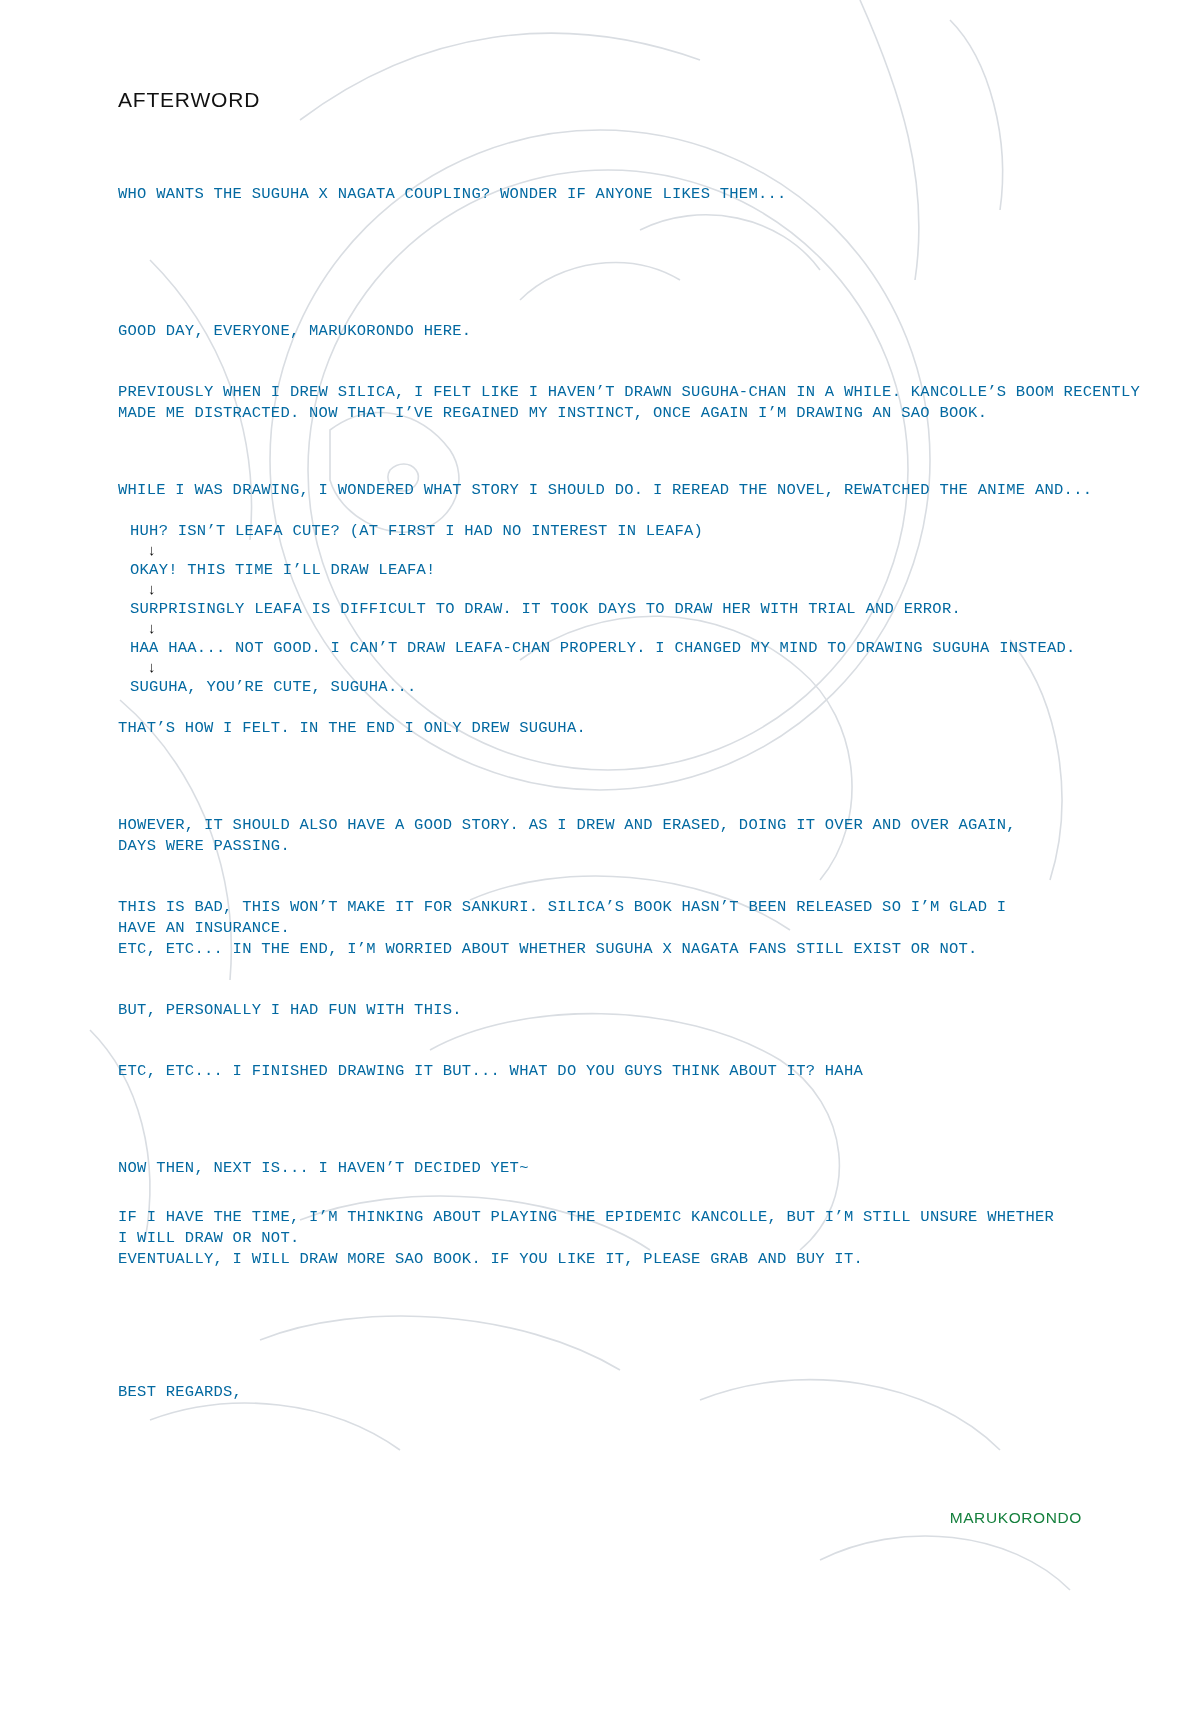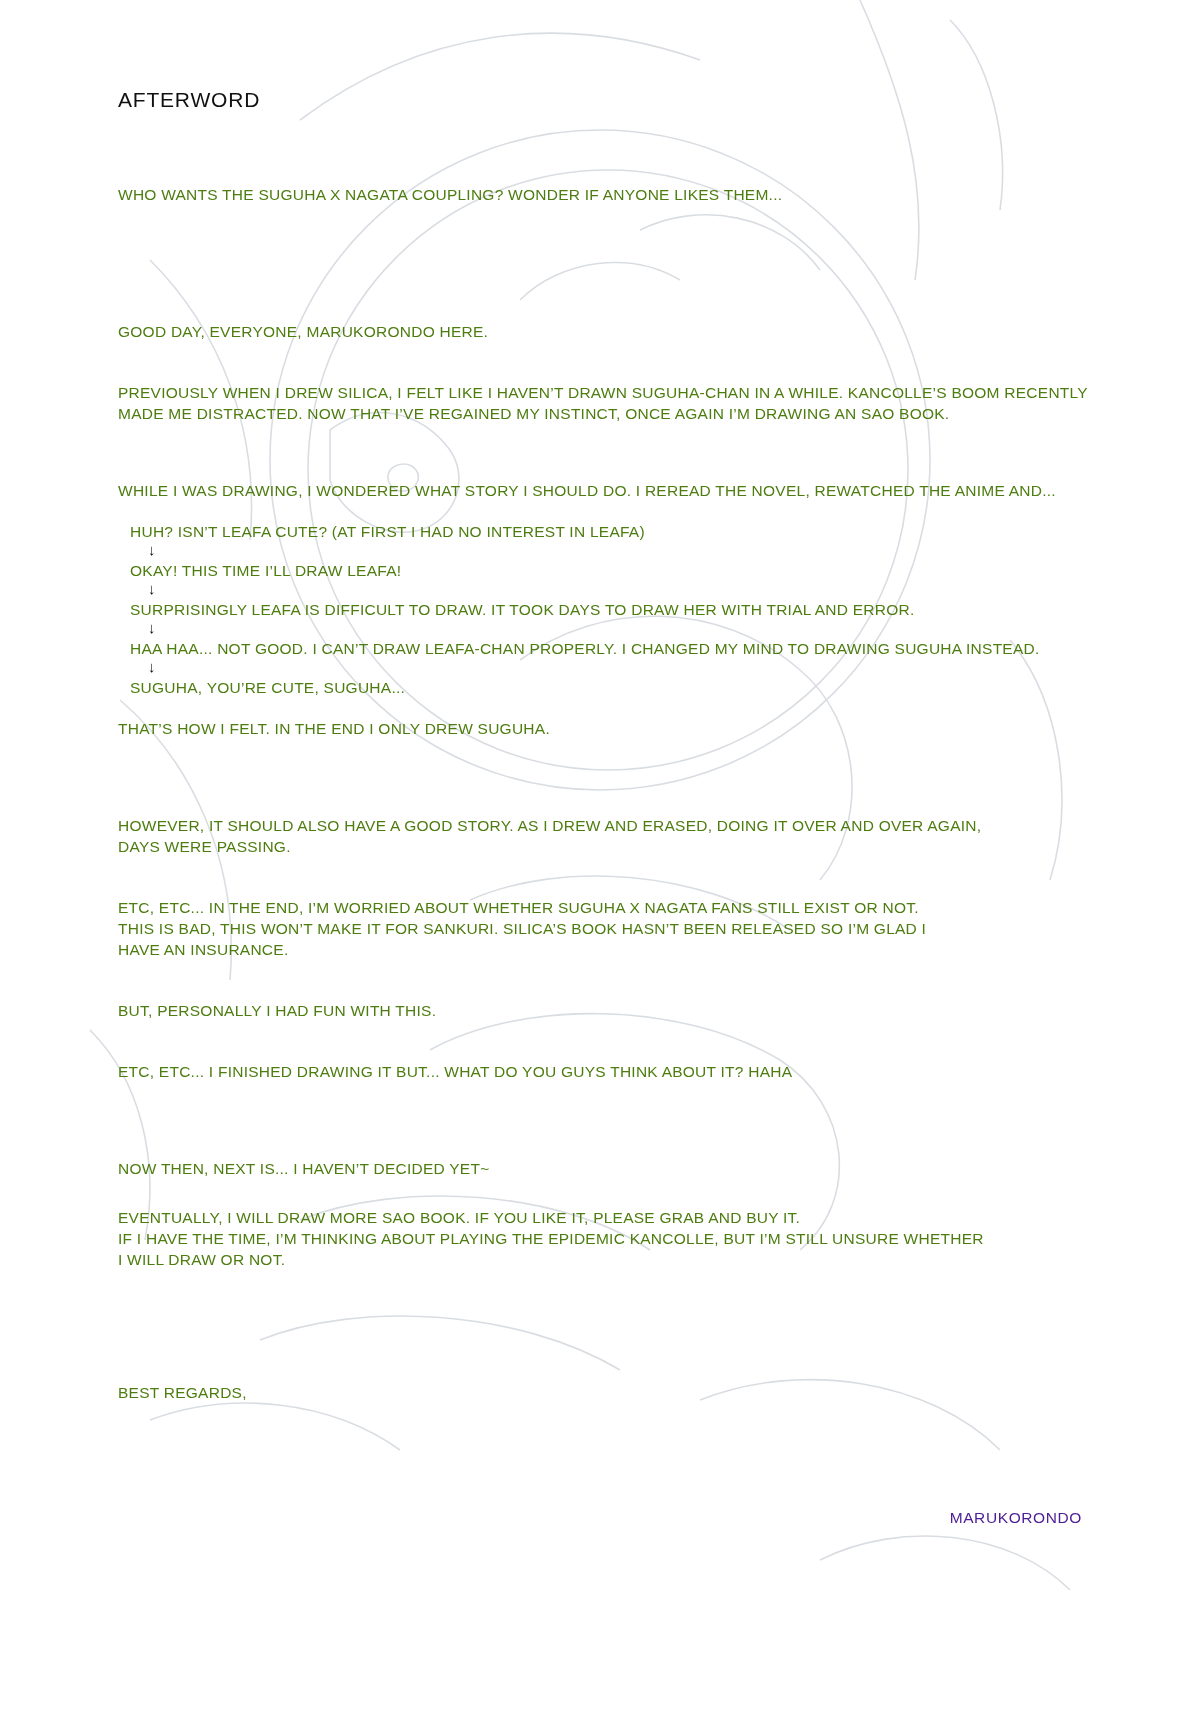--- a/index.html
+++ b/index.html
@@ -38,23 +38,24 @@
     letter-spacing: 0.8px;
     color: #111;
     margin: 0 0 72px 0;
     font-weight: 400;
   }
 
   .para {
     font-size: 15.5px;
     line-height: 21px;
     letter-spacing: 0.25px;
-    color: #4d7c0f;
+    color: #0369a1;
     margin: 0;
     white-space: pre-line;
+    font-family: Liberation Mono, monospace;
   }
 
   .gap-xl { height: 116px; }
   .gap-lg { height: 56px; }
   .gap-md { height: 40px; }
   .gap-sm { height: 28px; }
   .gap-xs { height: 20px; }
 
   .indent {
     margin-left: 12px;
@@ -67,21 +68,21 @@
     color: #141414;
     height: 18px;
   }
 
   .signature {
     position: absolute;
     right: 118px;
     bottom: 206px;
     font-size: 15.5px;
     letter-spacing: 0.6px;
-    color: #4c1d95;
+    color: #15803d;
   }
 </style>
 </head>
 <body>
 
 <svg class="sketch-layer" viewBox="0 0 1200 1733" preserveAspectRatio="none" aria-hidden="true">
   <g fill="none" stroke="#d9dde2" stroke-width="1.6">
     <circle cx="600" cy="460" r="330"></circle>
     <circle cx="608" cy="470" r="300"></circle>
     <path d="M300 120 C 420 30, 560 10, 700 60"></path>
@@ -142,45 +143,45 @@
   <p class="para">THAT’S HOW I FELT. IN THE END I ONLY DREW SUGUHA.</p>
 
   <div class="gap-lg"></div>
   <div class="gap-xs"></div>
 
   <p class="para">HOWEVER, IT SHOULD ALSO HAVE A GOOD STORY. AS I DREW AND ERASED, DOING IT OVER AND OVER AGAIN,
 DAYS WERE PASSING.</p>
 
   <div class="gap-md"></div>
 
-  <p class="para">ETC, ETC... IN THE END, I’M WORRIED ABOUT WHETHER SUGUHA X NAGATA FANS STILL EXIST OR NOT.</p>
   <p class="para">THIS IS BAD, THIS WON’T MAKE IT FOR SANKURI. SILICA’S BOOK HASN’T BEEN RELEASED SO I’M GLAD I
 HAVE AN INSURANCE.</p>
+  <p class="para">ETC, ETC... IN THE END, I’M WORRIED ABOUT WHETHER SUGUHA X NAGATA FANS STILL EXIST OR NOT.</p>
 
   <div class="gap-md"></div>
 
   <p class="para">BUT, PERSONALLY I HAD FUN WITH THIS.</p>
 
   <div class="gap-xs"></div>
 
 
   <div class="gap-xs"></div>
 
   <p class="para">ETC, ETC... I FINISHED DRAWING IT BUT... WHAT DO YOU GUYS THINK ABOUT IT? HAHA</p>
 
   <div class="gap-lg"></div>
   <div class="gap-xs"></div>
 
   <p class="para">NOW THEN, NEXT IS... I HAVEN’T DECIDED YET~</p>
 
   <div class="gap-sm"></div>
 
-  <p class="para">EVENTUALLY, I WILL DRAW MORE SAO BOOK. IF YOU LIKE IT, PLEASE GRAB AND BUY IT.</p>
   <p class="para">IF I HAVE THE TIME, I’M THINKING ABOUT PLAYING THE EPIDEMIC KANCOLLE, BUT I’M STILL UNSURE WHETHER
 I WILL DRAW OR NOT.</p>
+  <p class="para">EVENTUALLY, I WILL DRAW MORE SAO BOOK. IF YOU LIKE IT, PLEASE GRAB AND BUY IT.</p>
 
   <div class="gap-lg"></div>
   <div class="gap-sm"></div>
 
 
   <div class="gap-sm"></div>
 
   <p class="para">BEST REGARDS,</p>
 
   <div class="signature">MARUKORONDO</div>

